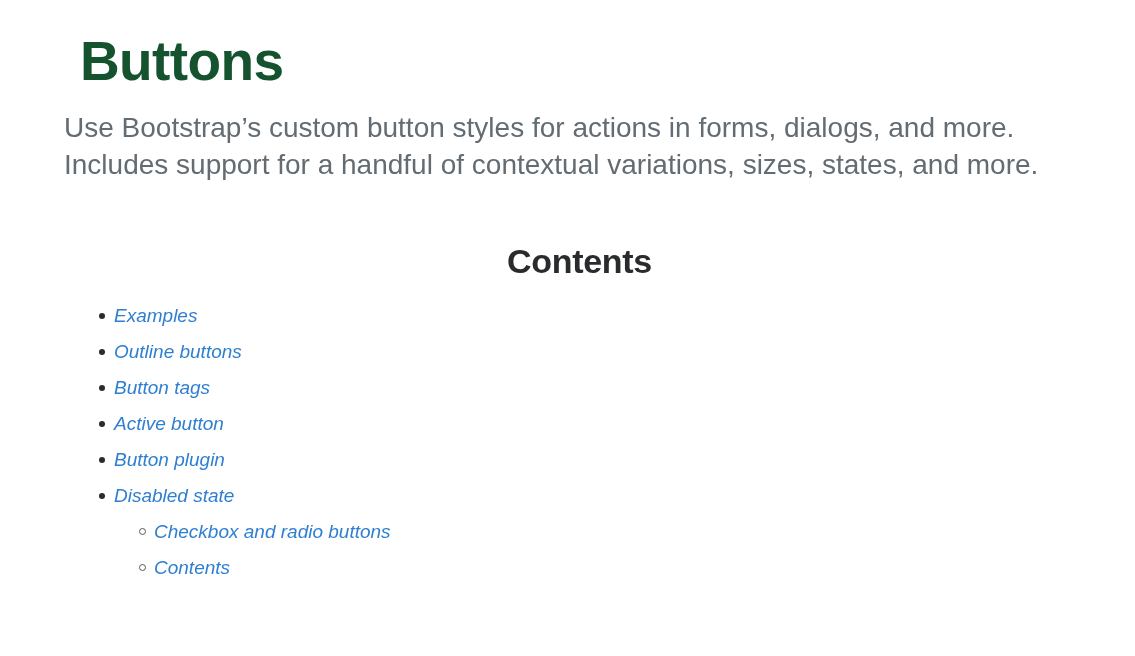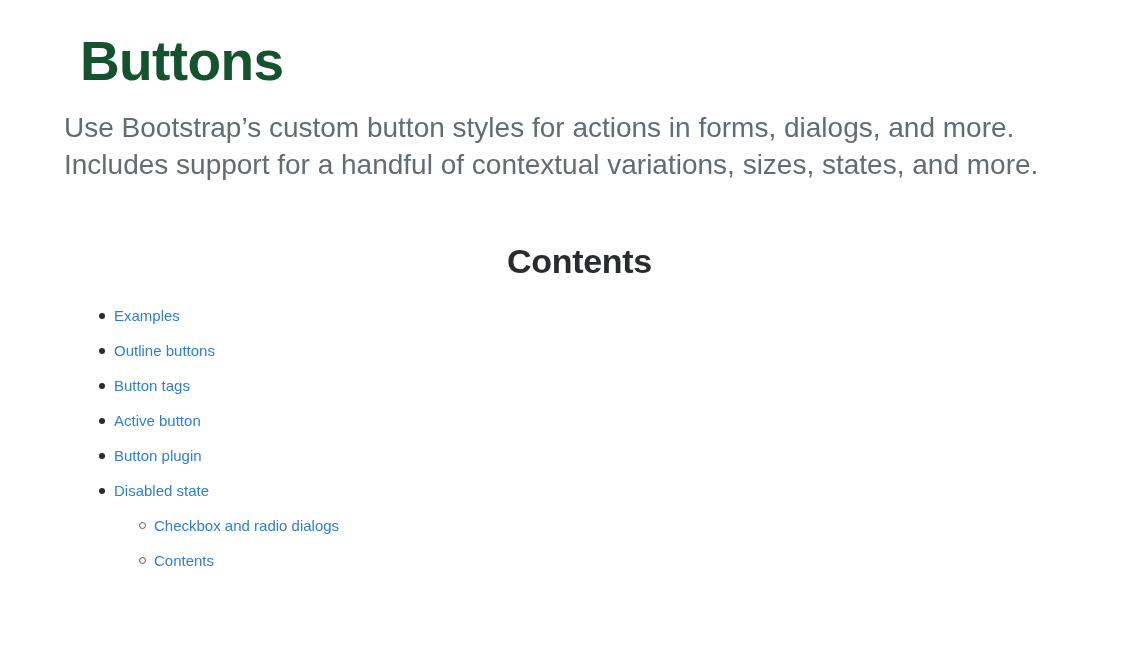--- a/index.html
+++ b/index.html
@@ -87,24 +87,25 @@
     left: 75px;
     top: 14px;
     width: 5px;
     height: 5px;
     background: transparent;
     border: 1px solid #55585a;
     border-radius: 50%;
   }
 
   .toc-link {
-    font-size: 15px;
+    font-size: 19px;
     color: #2f7fd1;
     text-decoration: none;
     font-weight: 400;
+    font-style: italic;
   }
 </style>
 </head>
 <body>
 
 <div class="page">
 
   <h1 class="page-title">Buttons</h1>
 
   <p class="lead">Use Bootstrap’s custom button styles for actions in forms, dialogs, and more. Includes support for a handful of contextual variations, sizes, states, and more.</p>
@@ -140,21 +141,21 @@
     </li>
 
     <li class="toc-item">
       <span class="marker"></span>
       <a href="#" class="toc-link">Disabled state</a>
     </li>
 
     <ul class="toc-sub">
       <li class="toc-item">
         <span class="marker"></span>
-        <a href="#" class="toc-link">Checkbox and radio dialogs</a>
+        <a href="#" class="toc-link">Checkbox and radio buttons</a>
       </li>
       <li class="toc-item">
         <span class="marker"></span>
         <a href="#" class="toc-link">Contents</a>
       </li>
     </ul>
 
   </ul>
 </div>
 

